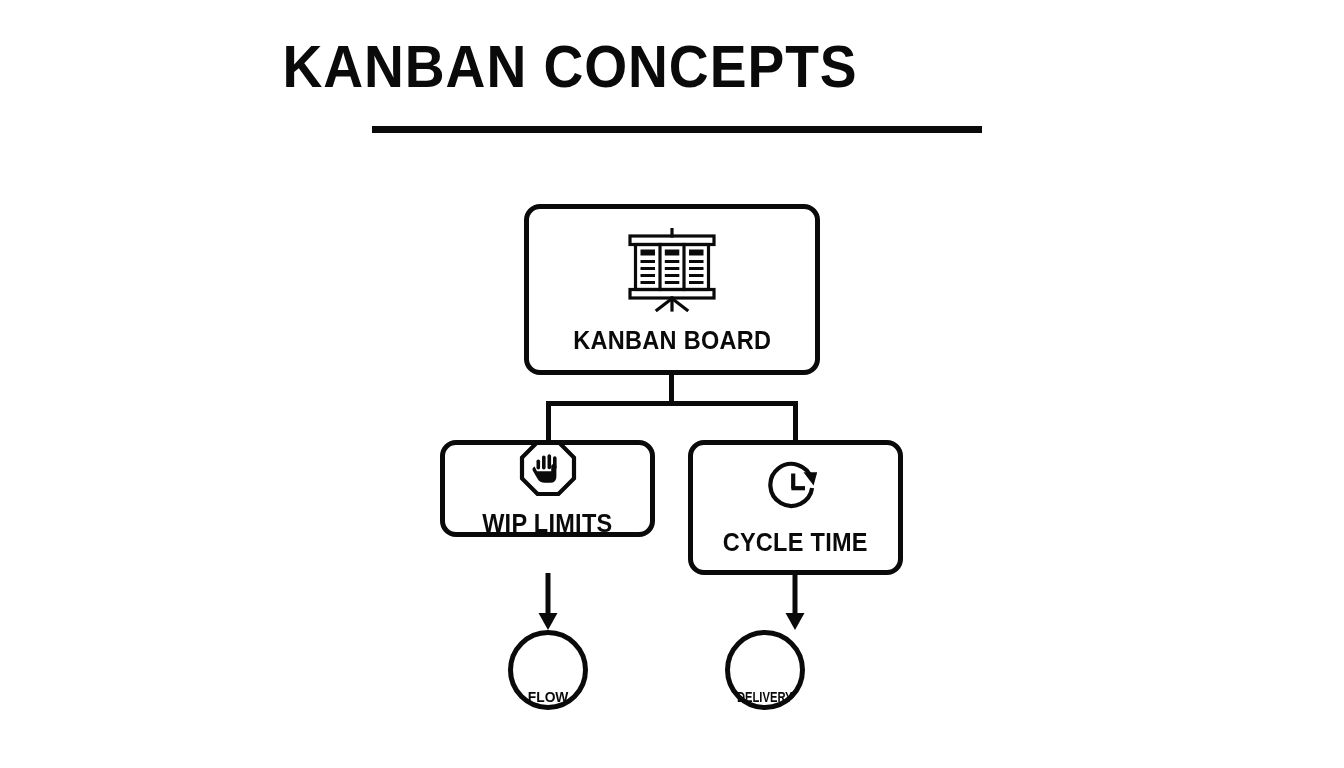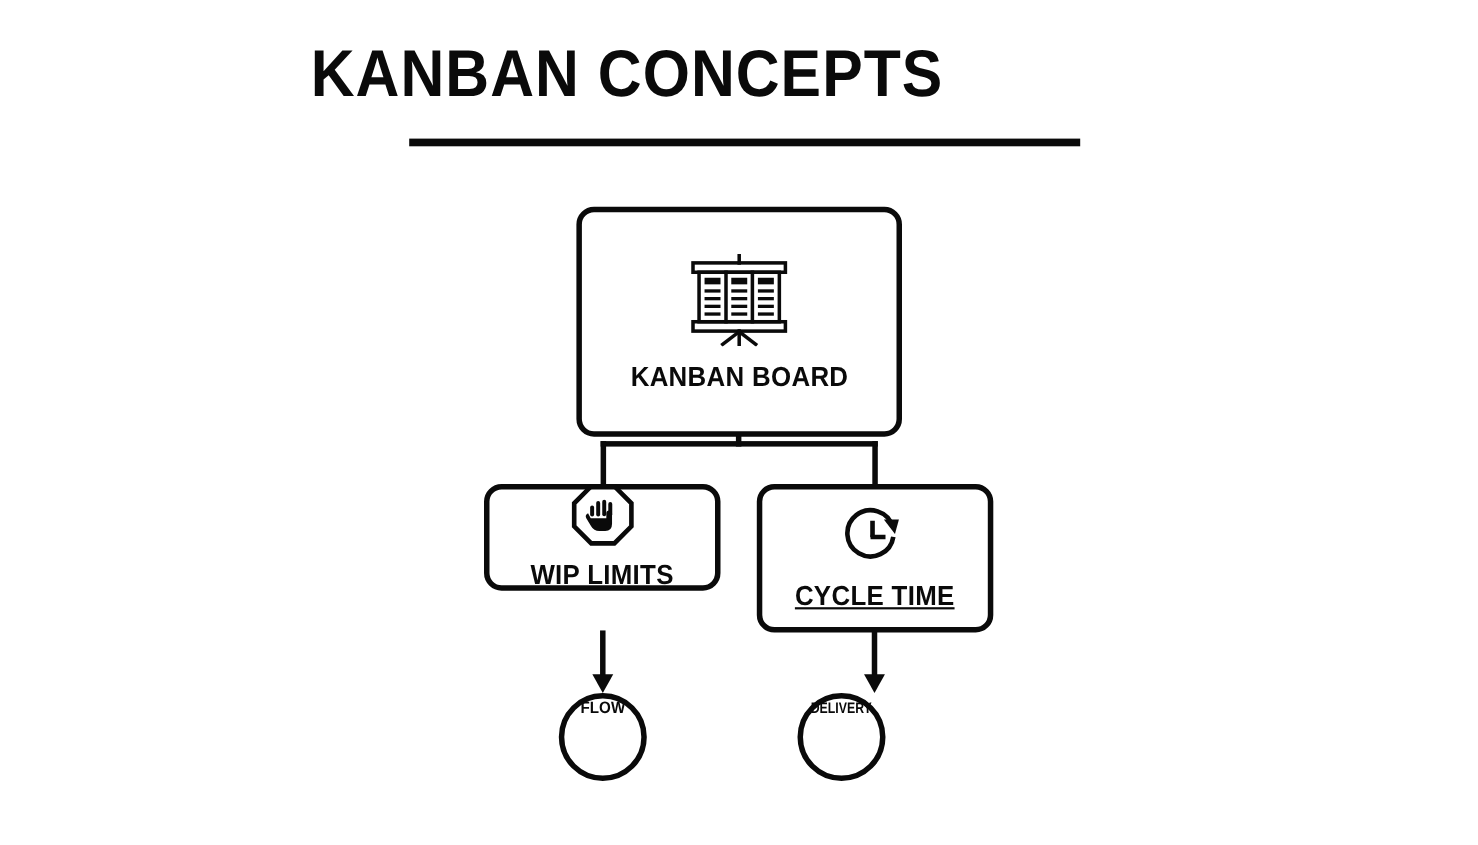--- a/index.html
+++ b/index.html
@@ -70,62 +70,61 @@
     font-family: "Liberation Sans", sans-serif;
     font-weight: bold;
     color: #0a0a0a;
     white-space: nowrap;
     transform: scaleX(0.94);
     transform-origin: center center;
   }
 
   #node-kanban-board {
     left: 524px;
-    top: 188px;
+    top: 204px;
     width: 296px;
-    height: 209px;
+    height: 171px;
   }
   #node-kanban-board .node-icon { margin-top: 4px; }
   #node-kanban-board .node-label {
     font-size: 25px;
     margin-top: 14px;
     letter-spacing: 0.3px;
   }
 
   #node-wip-limits {
     left: 440px;
     top: 440px;
     width: 215px;
     height: 97px;
   }
   #node-cycle-time {
     left: 688px;
     top: 440px;
     width: 215px;
     height: 135px;
-    text-decoration: underline;
   }
   #node-wip-limits .node-label,
   #node-cycle-time .node-label {
     font-size: 25px;
     margin-top: 12px;
     letter-spacing: 0.3px;
   }
 
   
   .node-circle {
     position: absolute;
     box-sizing: border-box;
     width: 80px;
     height: 80px;
     border: 5px solid #0a0a0a;
     border-radius: 50%;
     background: #ffffff;
     display: flex;
-    align-items: flex-start;
+    align-items: flex-end;
     justify-content: center;
     z-index: 3;
   }
   .circle-label {
     font-family: "Liberation Sans", sans-serif;
     font-weight: bold;
     color: #0a0a0a;
     white-space: nowrap;
     text-align: center;
   }

